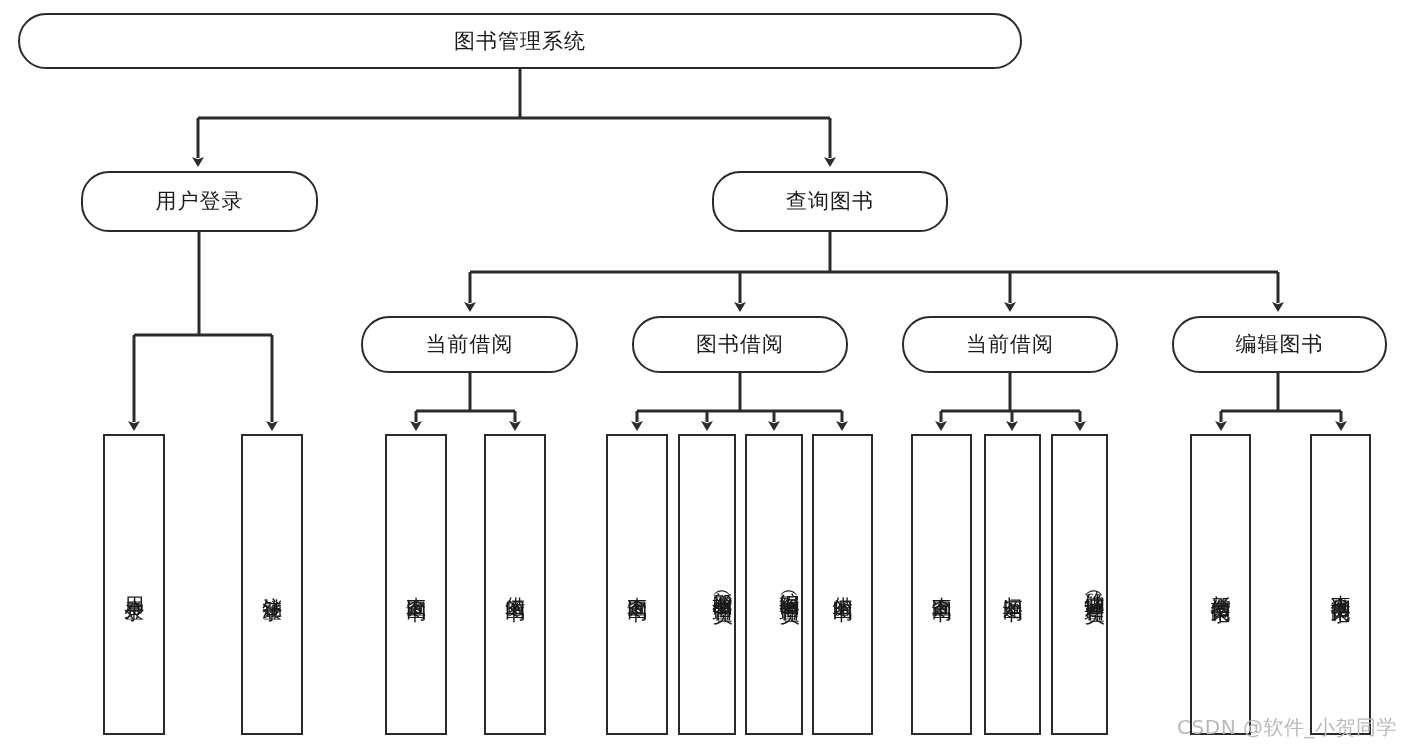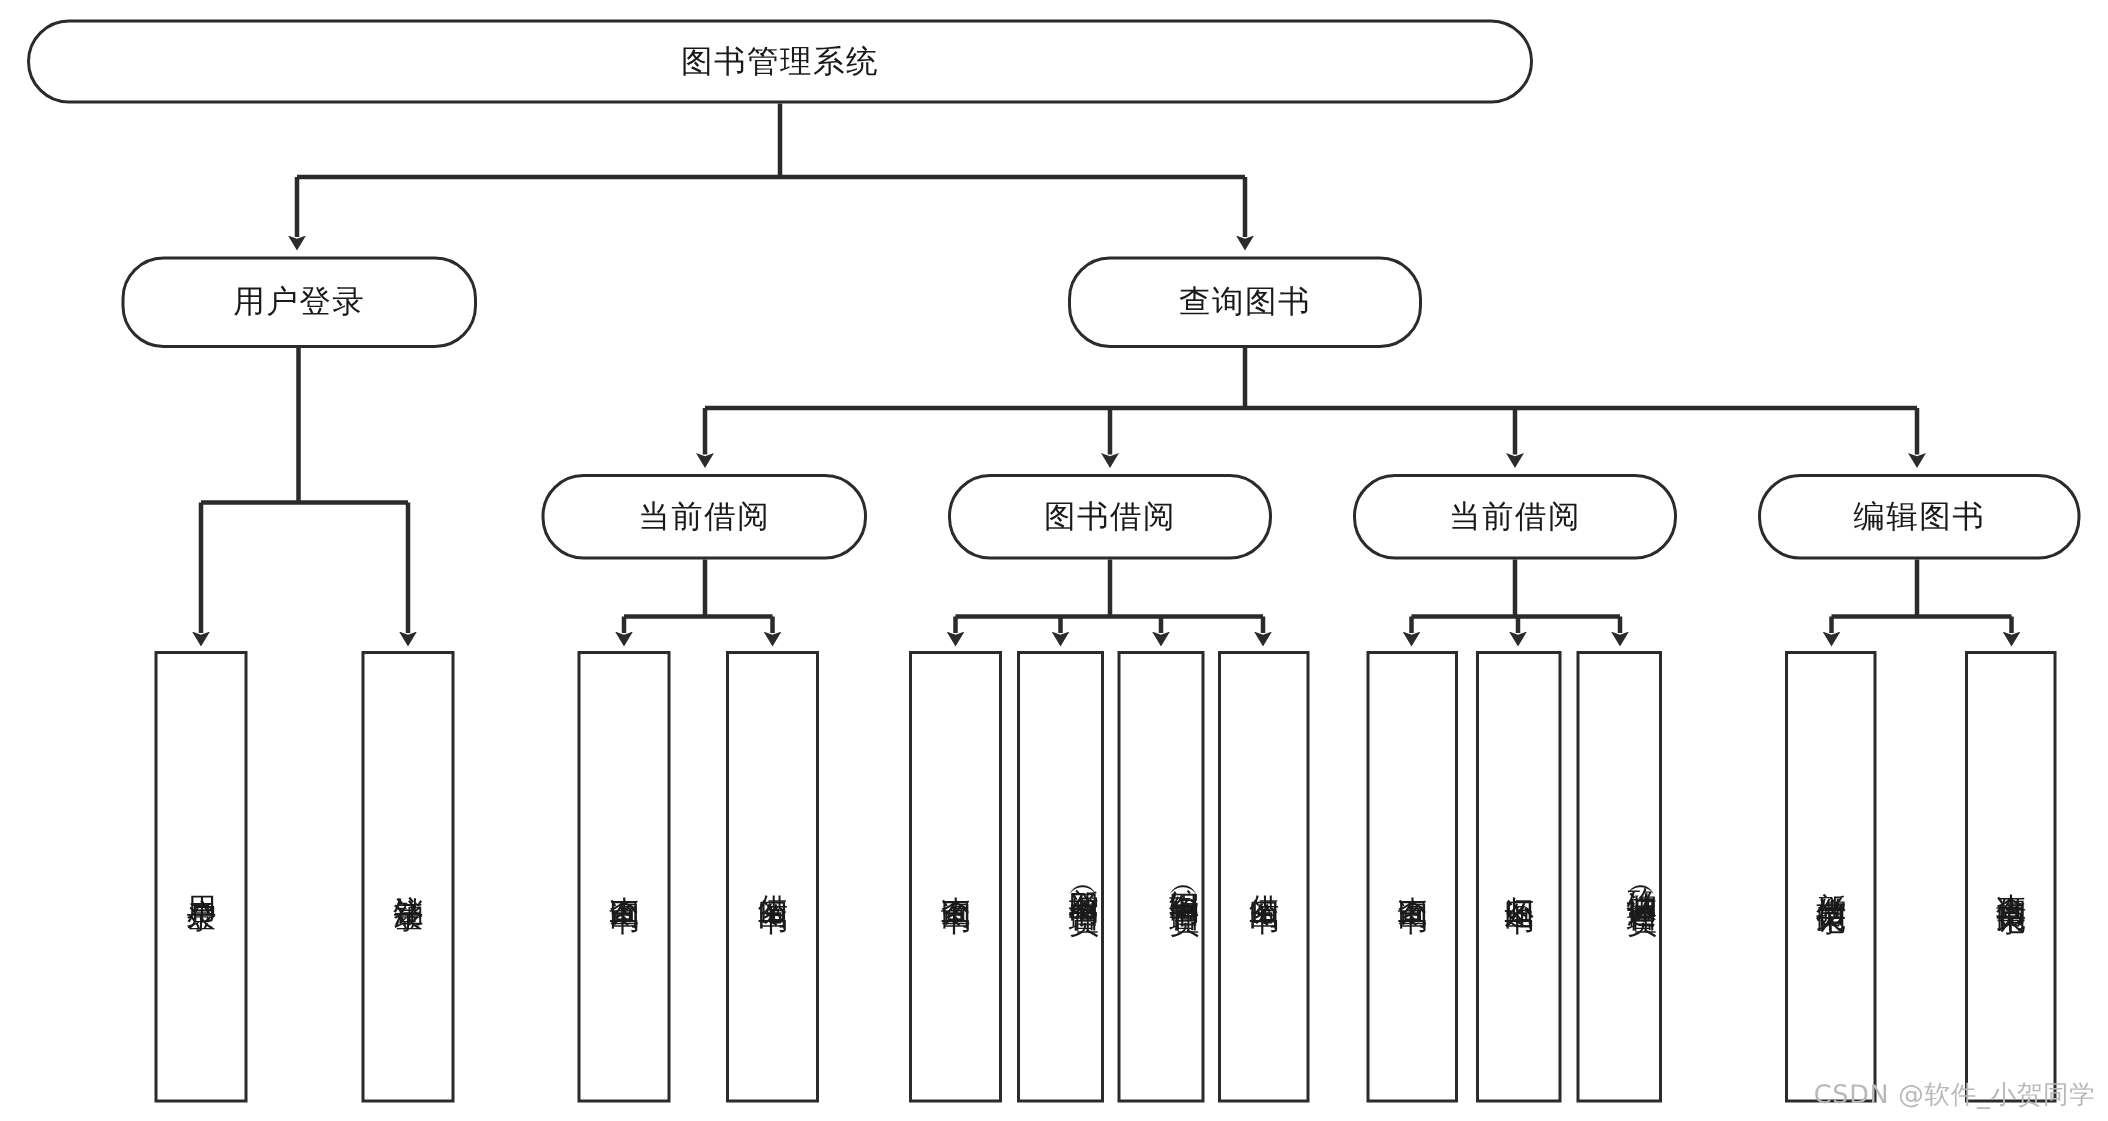--- a/index.html
+++ b/index.html
@@ -64,21 +64,21 @@
   .node.vert.pad-top {
     align-items: flex-start;
   }
   .node.vert.centered {
     align-items: center;
   }
   #watermark {
     position: absolute;
     right: 8px;
     bottom: 6px;
-    font-size: 17px;
+    font-size: 20px;
     color: #b9b9b9;
     letter-spacing: 0.5px;
     white-space: nowrap;
     font-family: "DejaVu Sans", "Liberation Sans", sans-serif;
   }
 </style>
 </head>
 <body>
 
 <div id="canvas">

